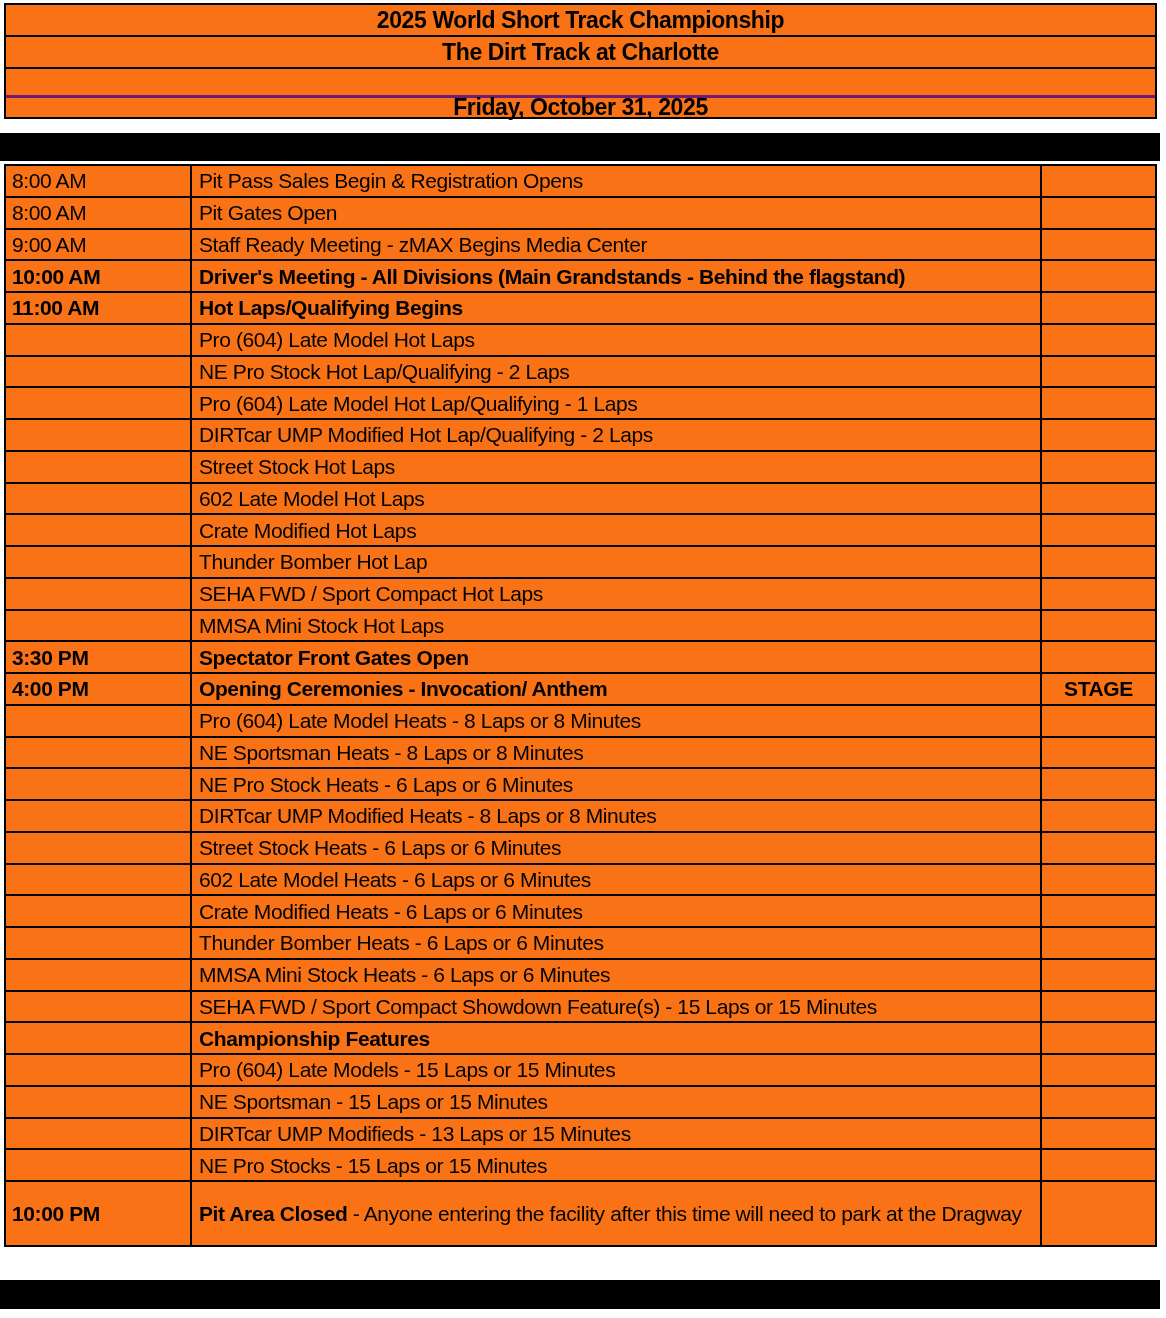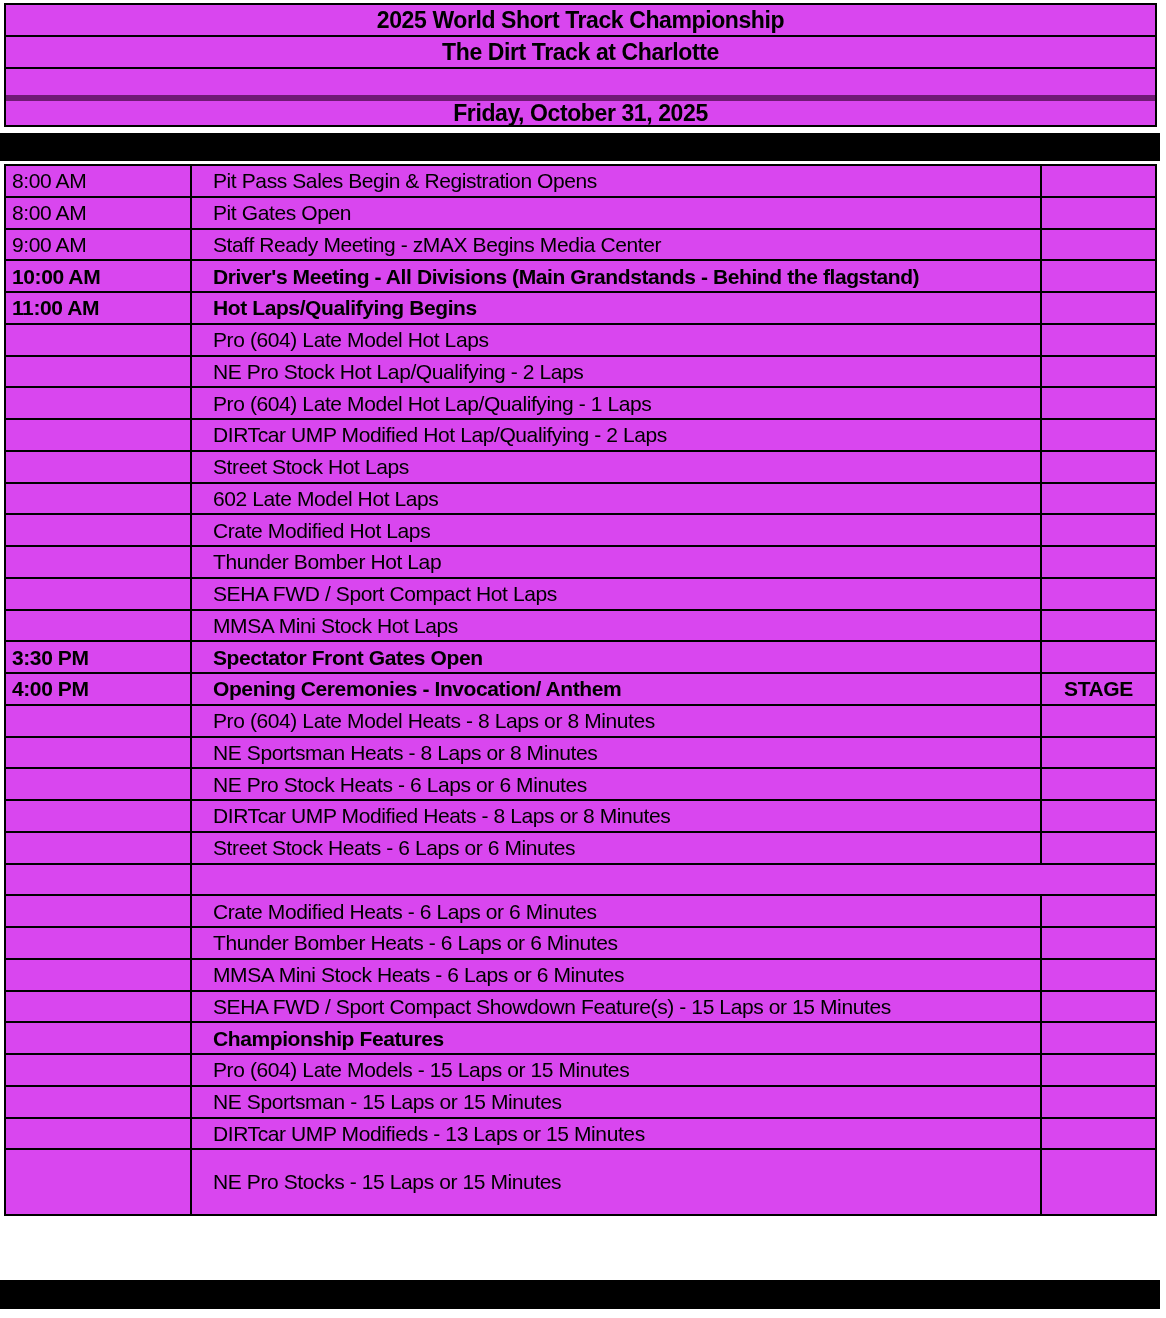--- a/index.html
+++ b/index.html
@@ -8,36 +8,36 @@
     width:1166px;height:1318px;
     background:#ffffff;
     font-family:"Liberation Sans",sans-serif;
     color:#000;
     overflow:hidden;
   }
   .tbl{
     position:absolute;left:4px;width:1153px;
     border:2px solid #000;
     box-sizing:border-box;
-    background:#d946ef;
+    background:#f97316;
   }
   
   .head{top:3px;}
   .hrow{
     box-sizing:border-box;
     display:flex;align-items:center;justify-content:center;
     text-align:center;
     font-weight:bold;
     font-size:23px;
     letter-spacing:-0.4px;
   }
   .hrow-title{height:30px;}
   .hrow-venue{height:32px;border-top:2px solid #000;}
   .hrow-empty{height:28px;border-top:2px solid #000;}
-  .hrow-date{height:30px;border-top:6px solid #701a75;}
+  .hrow-date{height:22px;border-top:3px solid #701a75;}
   
   .band{
     position:absolute;left:0;width:1160px;height:28px;
     background:#000;
   }
   .band-top{top:133px;}
   .band-bottom{top:1280px;height:29px;}
   
   .main{top:164px;}
   .row{
@@ -59,21 +59,21 @@
   .c-time{
     width:186px;
     border-right:2px solid #000;
     padding-left:6px;
   }
   .c-event{
     flex:1;
     border-right:2px solid #000;
     padding-left:7px;padding-right:6px;
   }
-  .c-event .nowrap{white-space:nowrap;margin-left:14px;}
+  .c-event .nowrap{white-space:nowrap;}
   .c-loc{
     width:113px;
     justify-content:center;
     font-weight:bold;
   }
   .row.bold .c-time,.row.bold .c-event{font-weight:bold;}
   .c-time.bold-time{font-weight:bold;}
   b{font-weight:bold;}
 </style>
 </head>
@@ -240,20 +240,23 @@
       </div>
       <div class="row">
         <div class="cell c-time"></div>
         <div class="cell c-event">
           <span class="nowrap">Street Stock Heats - 6 Laps or 6 Minutes</span>
         </div>
         <div class="cell c-loc"></div>
       </div>
       <div class="row">
         <div class="cell c-time"></div>
+        <div class="cell c-event">
+          <span class="nowrap">602 Late Model Heats - 6 Laps or 6 Minutes</span>
+        </div>
         <div class="cell c-loc"></div>
       </div>
       <div class="row">
         <div class="cell c-time"></div>
         <div class="cell c-event">
           <span class="nowrap">Crate Modified Heats - 6 Laps or 6 Minutes</span>
         </div>
         <div class="cell c-loc"></div>
       </div>
       <div class="row">
@@ -305,17 +308,24 @@
         </div>
         <div class="cell c-loc"></div>
       </div>
       <div class="row">
         <div class="cell c-time"></div>
         <div class="cell c-event">
           <span class="nowrap">NE Pro Stocks - 15 Laps or 15 Minutes</span>
         </div>
         <div class="cell c-loc"></div>
       </div>
+      <div class="row tall">
+        <div class="cell c-time bold-time">10:00 PM</div>
+        <div class="cell c-event">
+          <span><b>Pit Area Closed</b> - Anyone entering the facility after this time will need to park at the Dragway</span>
+        </div>
+        <div class="cell c-loc"></div>
+      </div>
     </div>
 
   <div class="band band-bottom"></div>
 
 </div>
 
 </body></html>

